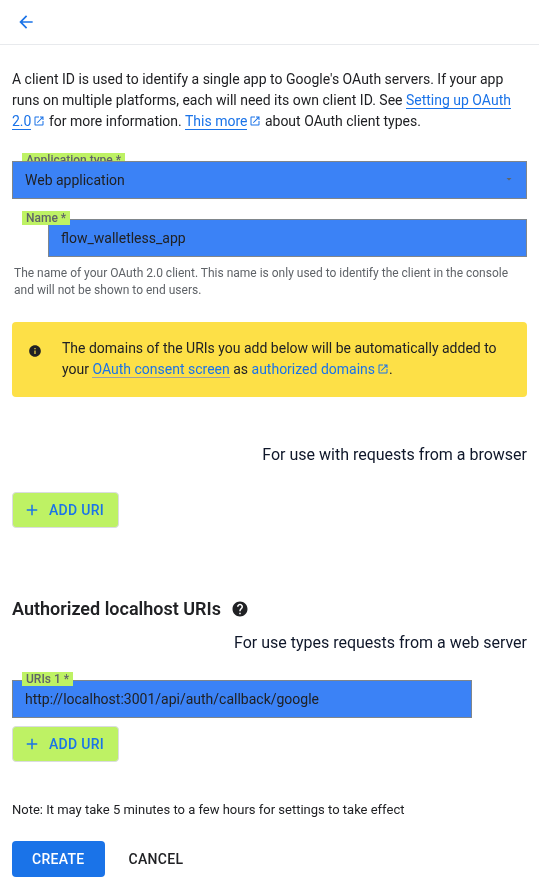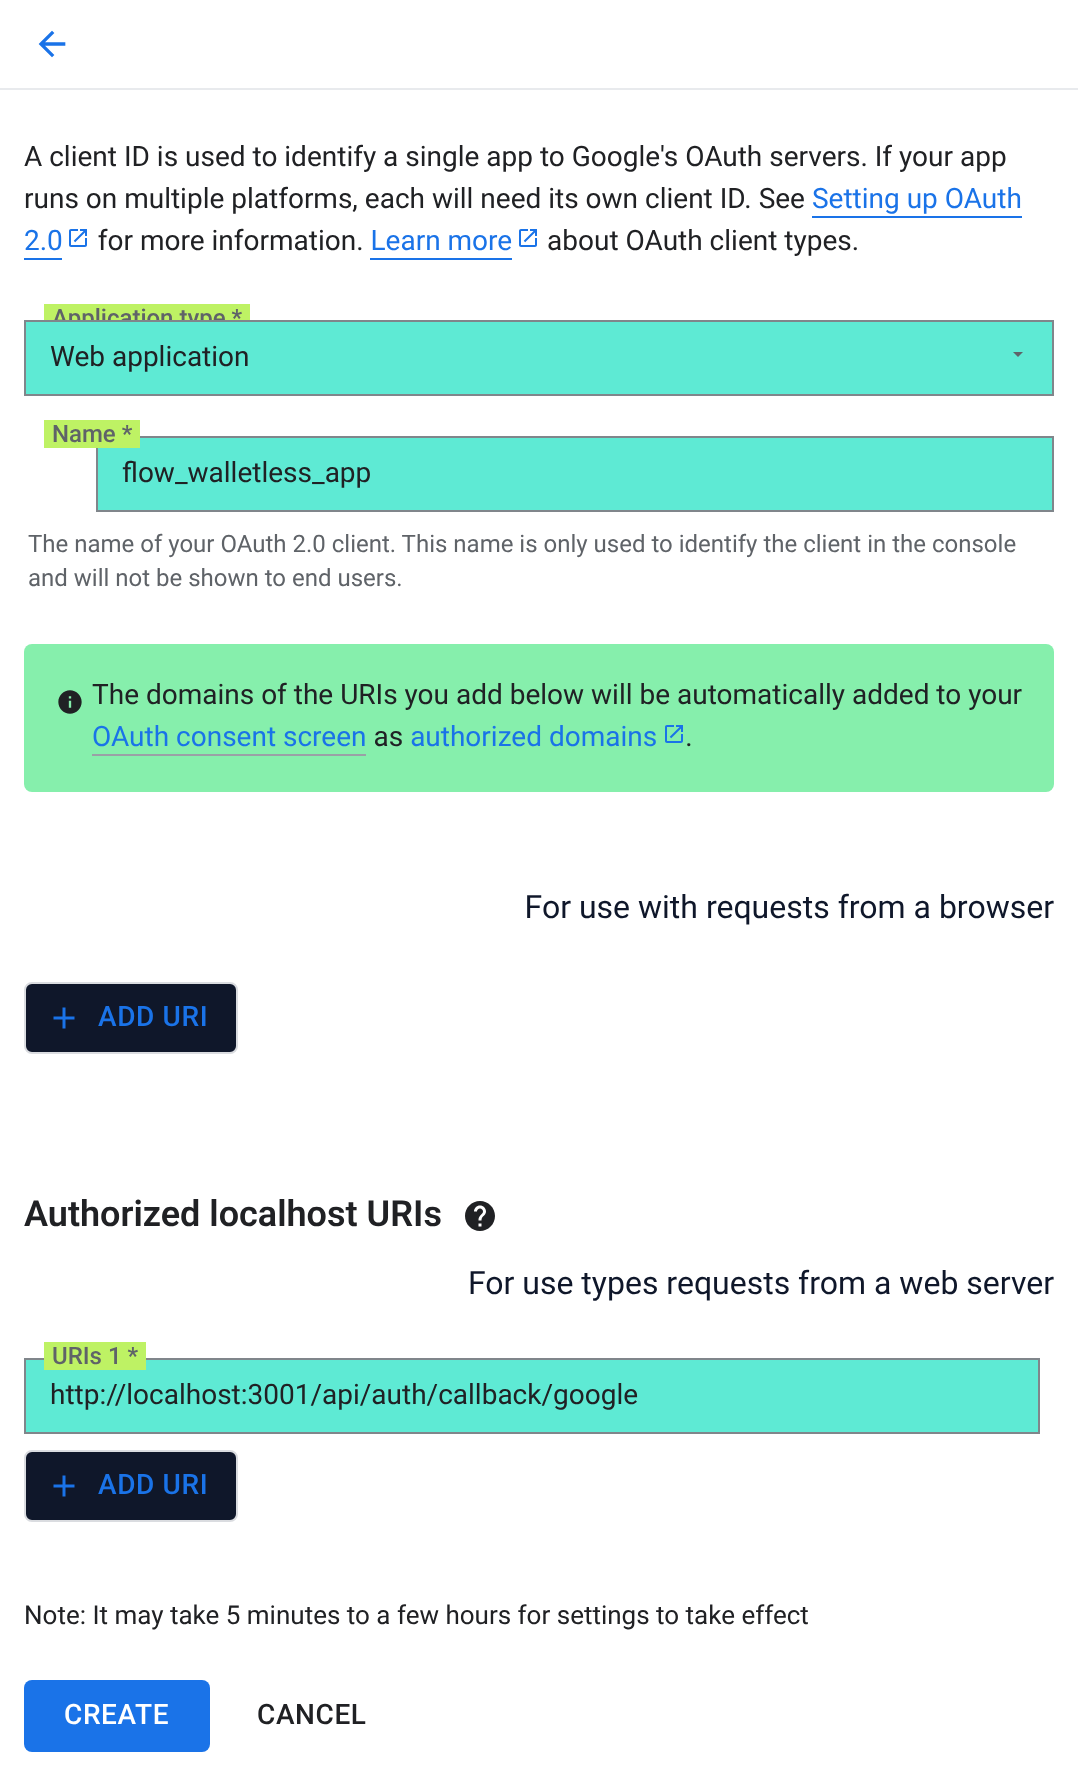--- a/index.html
+++ b/index.html
@@ -73,21 +73,21 @@
       color: #5f6368;
       font-weight: 500;
     }
     .field-select, .field-input {
       width: 100%;
       border: 1px solid #80868b;
       border-radius: 0;
       padding: 10px 12px;
       font-size: 14px;
       color: #202124;
-      background: #5eead4;
+      background: #3b82f6;
       font-family: inherit;
     }
     .field-select {
       appearance: none;
       cursor: pointer;
       padding-right: 36px;
     }
     .select-wrapper {
       position: relative;
     }
@@ -105,26 +105,26 @@
     }
     .helper-text {
       font-size: 12px;
       color: #5f6368;
       line-height: 1.4;
       margin-top: 6px;
       margin-bottom: 24px;
       padding: 0 2px;
     }
     .info-box {
-      background: #86efac;
+      background: #fde047;
       border-radius: 4px;
       padding: 16px 12px 16px 16px;
       display: flex;
       align-items: flex-start;
-      gap: 4px;
+      gap: 20px;
       margin-bottom: 48px;
     }
     .info-icon {
       flex-shrink: 0;
       margin-top: 6px;
     }
     .info-icon svg {
       width: 14px;
       height: 14px;
     }
@@ -166,40 +166,40 @@
       margin-bottom: 28px;
       text-align: right;
     }
     .add-uri-btn {
       display: inline-flex;
       align-items: center;
       gap: 8px;
       border: 1px solid #dadce0;
       border-radius: 4px;
       padding: 8px 14px 8px 10px;
-      background: #0f172a;
+      background: #bef264;
       color: #1a73e8;
       font-size: 14px;
       font-weight: 500;
       cursor: pointer;
       font-family: inherit;
       letter-spacing: 0.3px;
     }
     .add-uri-btn svg {
       width: 18px;
       height: 18px;
     }
     .section {
       margin-bottom: 70px;
     }
     .section-redirect {
       margin-bottom: 40px;
     }
     .uri-input-wrapper {
-      width: 508px;
+      width: 460px;
     }
     .note {
       font-size: 13px;
       color: #202124;
       margin-bottom: 24px;
     }
     .actions {
       display: flex;
       gap: 24px;
       align-items: center;
@@ -236,21 +236,21 @@
     <svg viewBox="0 0 24 24" fill="currentColor">
         <path d="M20 11H7.83l5.59-5.59L12 4l-8 8 8 8 1.41-1.41L7.83 13H20v-2z"></path>
       </svg>
   </span>
 </div>
 
 <div class="content">
   <p class="intro">
     <span>A client ID is used to identify a single app to Google's OAuth servers. If your app runs on multiple platforms, each will need its own client ID. See </span><a href="#" class="link"><span>Setting up OAuth 2.0</span></a><span class="ext-icon"><svg viewBox="0 0 24 24" fill="currentColor">
           <path d="M19 19H5V5h7V3H5c-1.11 0-2 .9-2 2v14c0 1.1.89 2 2 2h14c1.1 0 2-.9 2-2v-7h-2v7zM14 3v2h3.59l-9.83 9.83 1.41 1.41L19 6.41V10h2V3h-7z"></path>
-        </svg></span><span> for more information. </span><a href="#" class="link"><span>Learn more</span></a><span class="ext-icon"><svg viewBox="0 0 24 24" fill="currentColor">
+        </svg></span><span> for more information. </span><a href="#" class="link"><span>This more</span></a><span class="ext-icon"><svg viewBox="0 0 24 24" fill="currentColor">
           <path d="M19 19H5V5h7V3H5c-1.11 0-2 .9-2 2v14c0 1.1.89 2 2 2h14c1.1 0 2-.9 2-2v-7h-2v7zM14 3v2h3.59l-9.83 9.83 1.41 1.41L19 6.41V10h2V3h-7z"></path>
         </svg></span><span> about OAuth client types.</span>
   </p>
 
   <div class="field-group">
     <label class="field-label">Application type *</label>
     <div class="select-wrapper">
       <div class="field-select">Web application</div>
       <span class="select-arrow">
         <svg viewBox="0 0 24 24" fill="currentColor">

